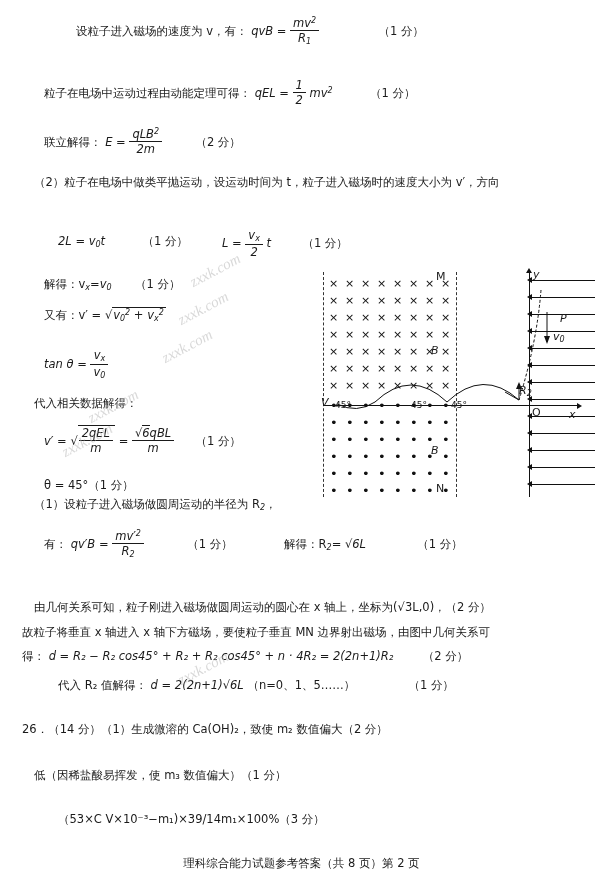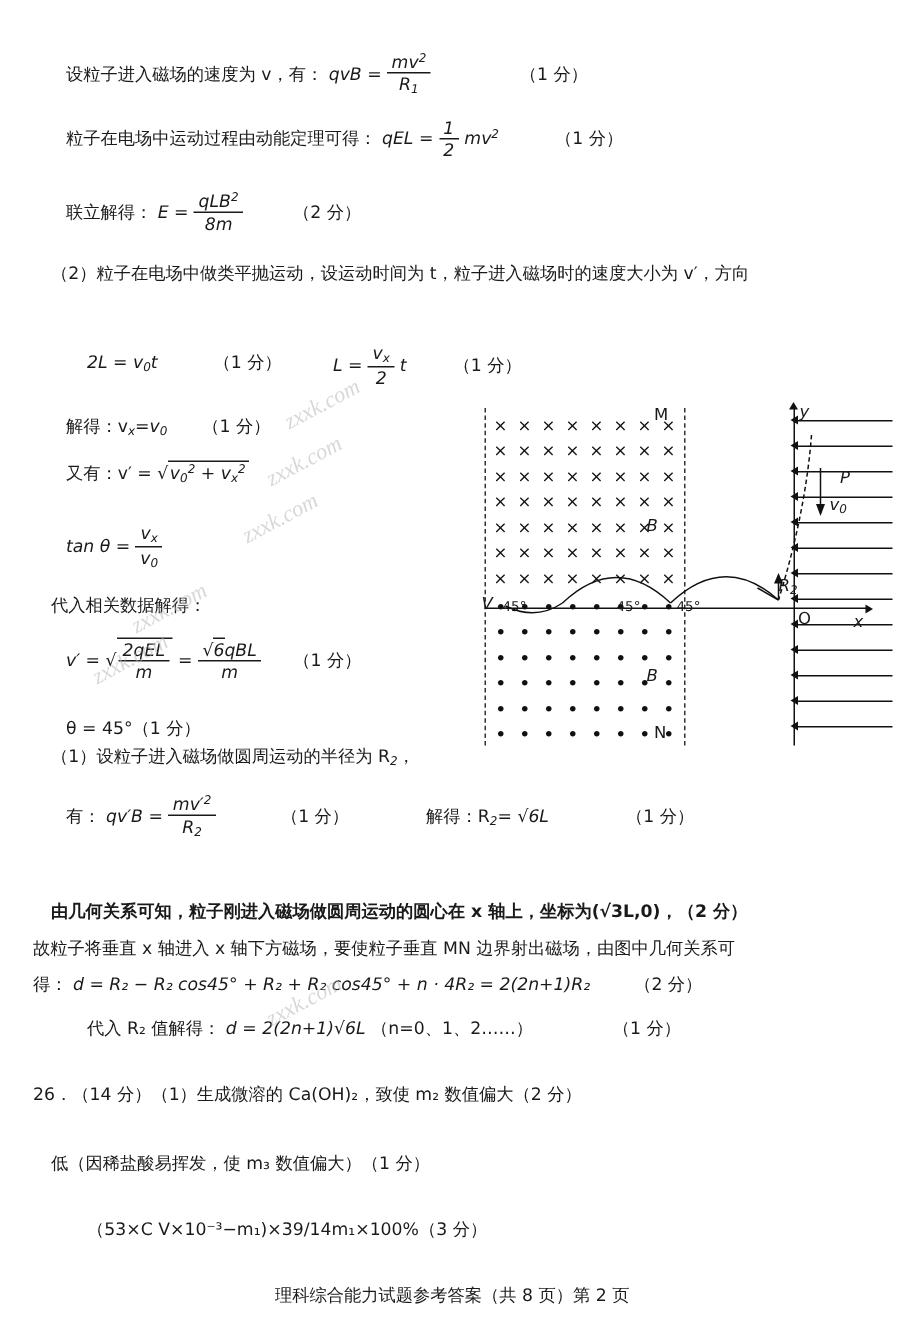--- a/index.html
+++ b/index.html
@@ -41,21 +41,21 @@
   .eline{position:absolute;height:1px;background:#111;}
   .footer{position:absolute;left:0;right:0;bottom:11px;text-align:center;font-size:11.5px;}
   .wm{position:absolute;font-family:"Liberation Serif", serif;color:#b9b9b9;opacity:.55;font-style:italic;
        font-size:15px;transform:rotate(-28deg);letter-spacing:0px;pointer-events:none;}
 </style>
 </head>
 <body>
 
 <div class="page">
 
-  <div class="line ind1" style="top:34px;">
+  <div class="line ind1" style="top:16px;margin-left:32px;">
     <span>设粒子进入磁场的速度为 v，有：</span>
     <span class="it">qvB =</span>
     <span class="frac">
       <span class="num"><span>mv</span><span class="sup">2</span></span>
       <span class="den"><span>R</span><span class="sub">1</span></span>
     </span>
     <span style="display:inline-block;width:52px;"></span>
     <span>（1 分）</span>
   </div>
 
@@ -69,21 +69,21 @@
     <span class="it">mv</span><span class="sup it">2</span>
     <span style="display:inline-block;width:30px;"></span>
     <span>（1 分）</span>
   </div>
 
   <div class="line ind1" style="top:127px;">
     <span>联立解得：</span>
     <span class="it">E =</span>
     <span class="frac">
       <span class="num"><span>qLB</span><span class="sup">2</span></span>
-      <span class="den">8m</span>
+      <span class="den">2m</span>
     </span>
     <span style="display:inline-block;width:26px;"></span>
     <span>（2 分）</span>
   </div>
 
   <div class="line ind2" style="top:175px;">（2）粒子在电场中做类平抛运动，设运动时间为 t，粒子进入磁场时的速度大小为 v′，方向</div>
 
   <div class="line" style="left:58px;top:234px;">
     <span class="it">2L = v</span><span class="sub it">0</span><span class="it">t</span>
     <span style="display:inline-block;width:30px;"></span>
@@ -155,32 +155,32 @@
     <span style="display:inline-block;width:36px;"></span>
     <span>（1 分）</span>
     <span style="display:inline-block;width:44px;"></span>
     <span>
       <span>解得：R</span><span class="sub it">2</span><span class="it">= √6L</span>
     </span>
     <span style="display:inline-block;width:44px;"></span>
     <span>（1 分）</span>
   </div>
 
-  <div class="line ind2" style="top:600px;font-weight:bold;">由几何关系可知，粒子刚进入磁场做圆周运动的圆心在 x 轴上，坐标为(√3L,0)，（2 分）</div>
+  <div class="line ind2" style="top:600px;">由几何关系可知，粒子刚进入磁场做圆周运动的圆心在 x 轴上，坐标为(√3L,0)，（2 分）</div>
   <div class="line" style="left:22px;top:625px;">故粒子将垂直 x 轴进入 x 轴下方磁场，要使粒子垂直 MN 边界射出磁场，由图中几何关系可</div>
   <div class="line" style="left:22px;top:649px;">
     <span>得：</span>
     <span class="it">d = R₂ − R₂ cos45° + R₂ + R₂ cos45° + n · 4R₂ = 2(2n+1)R₂</span>
     <span style="display:inline-block;width:22px;"></span>
     <span>（2 分）</span>
   </div>
   <div class="line" style="left:58px;top:678px;">
     <span>代入 R₂ 值解得：</span>
     <span class="it">d = 2(2n+1)√6L</span>
-    <span>（n=0、1、2……）</span>
+    <span>（n=0、1、5……）</span>
     <span style="display:inline-block;width:46px;"></span>
     <span>（1 分）</span>
   </div>
 
   <div class="line" style="left:22px;top:722px;">26．（14 分）（1）生成微溶的 Ca(OH)₂，致使 m₂ 数值偏大（2 分）</div>
   <div class="line" style="left:34px;top:768px;">低（因稀盐酸易挥发，使 m₃ 数值偏大）（1 分）</div>
   <div class="line" style="left:58px;top:812px;">（53×C V×10⁻³−m₁)×39/14m₁×100%（3 分）</div>
 
   <div class="figure">
     <div class="fieldbox"></div>

